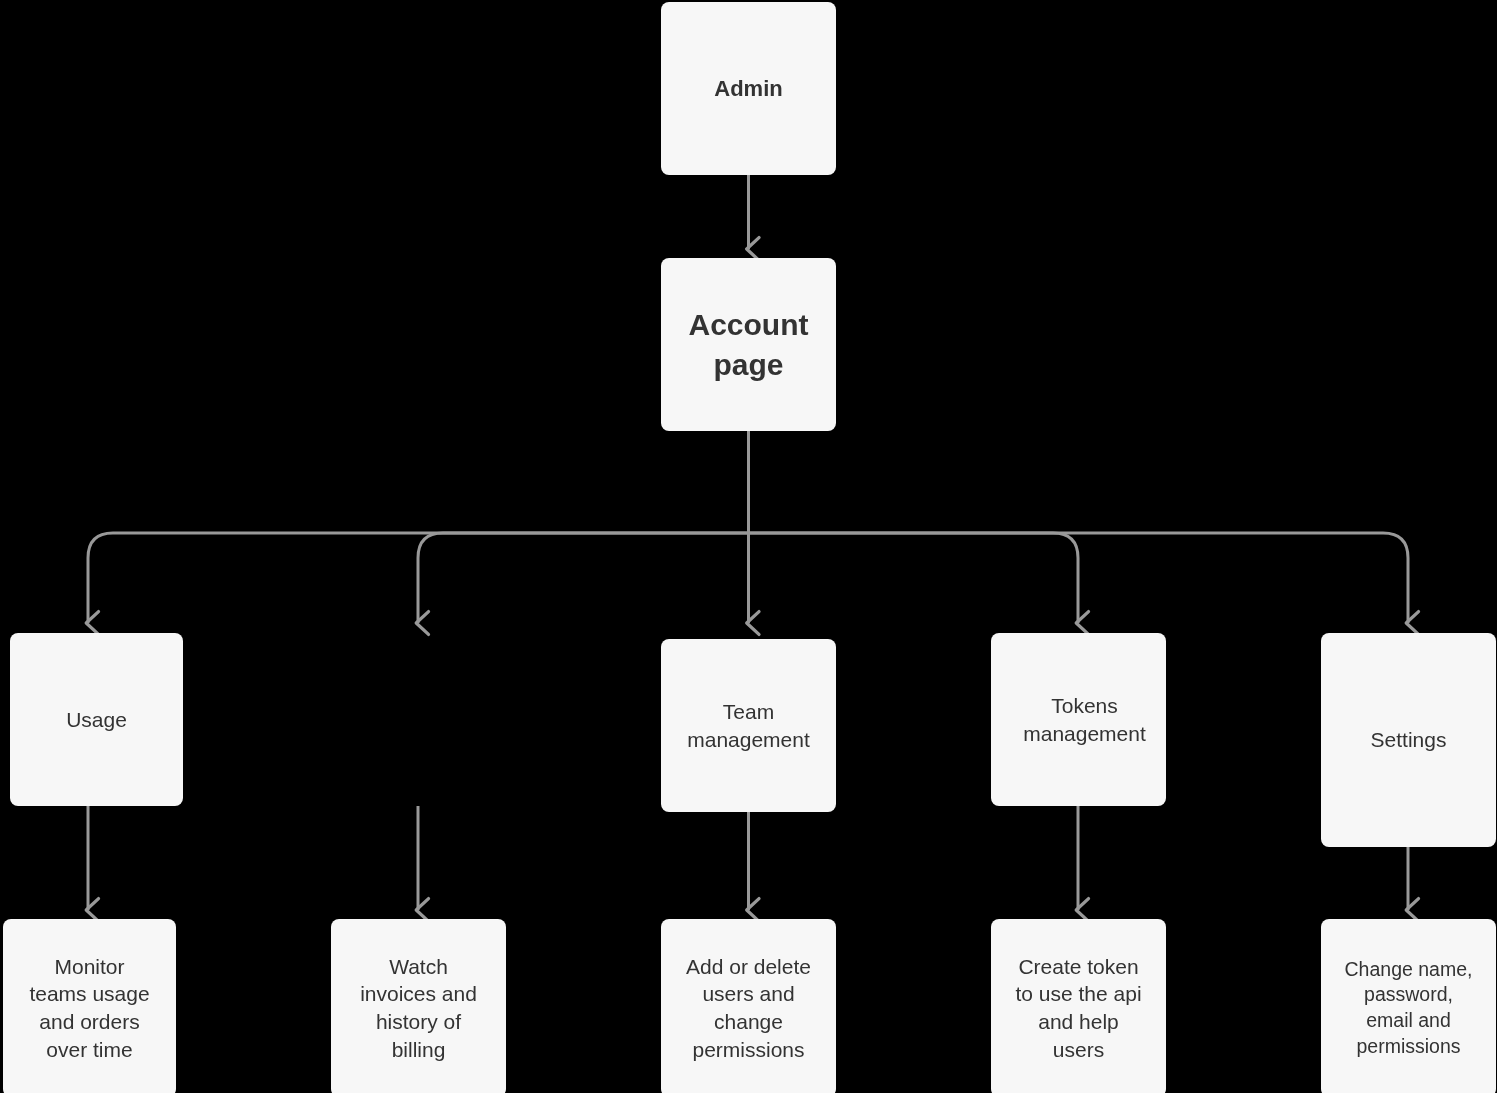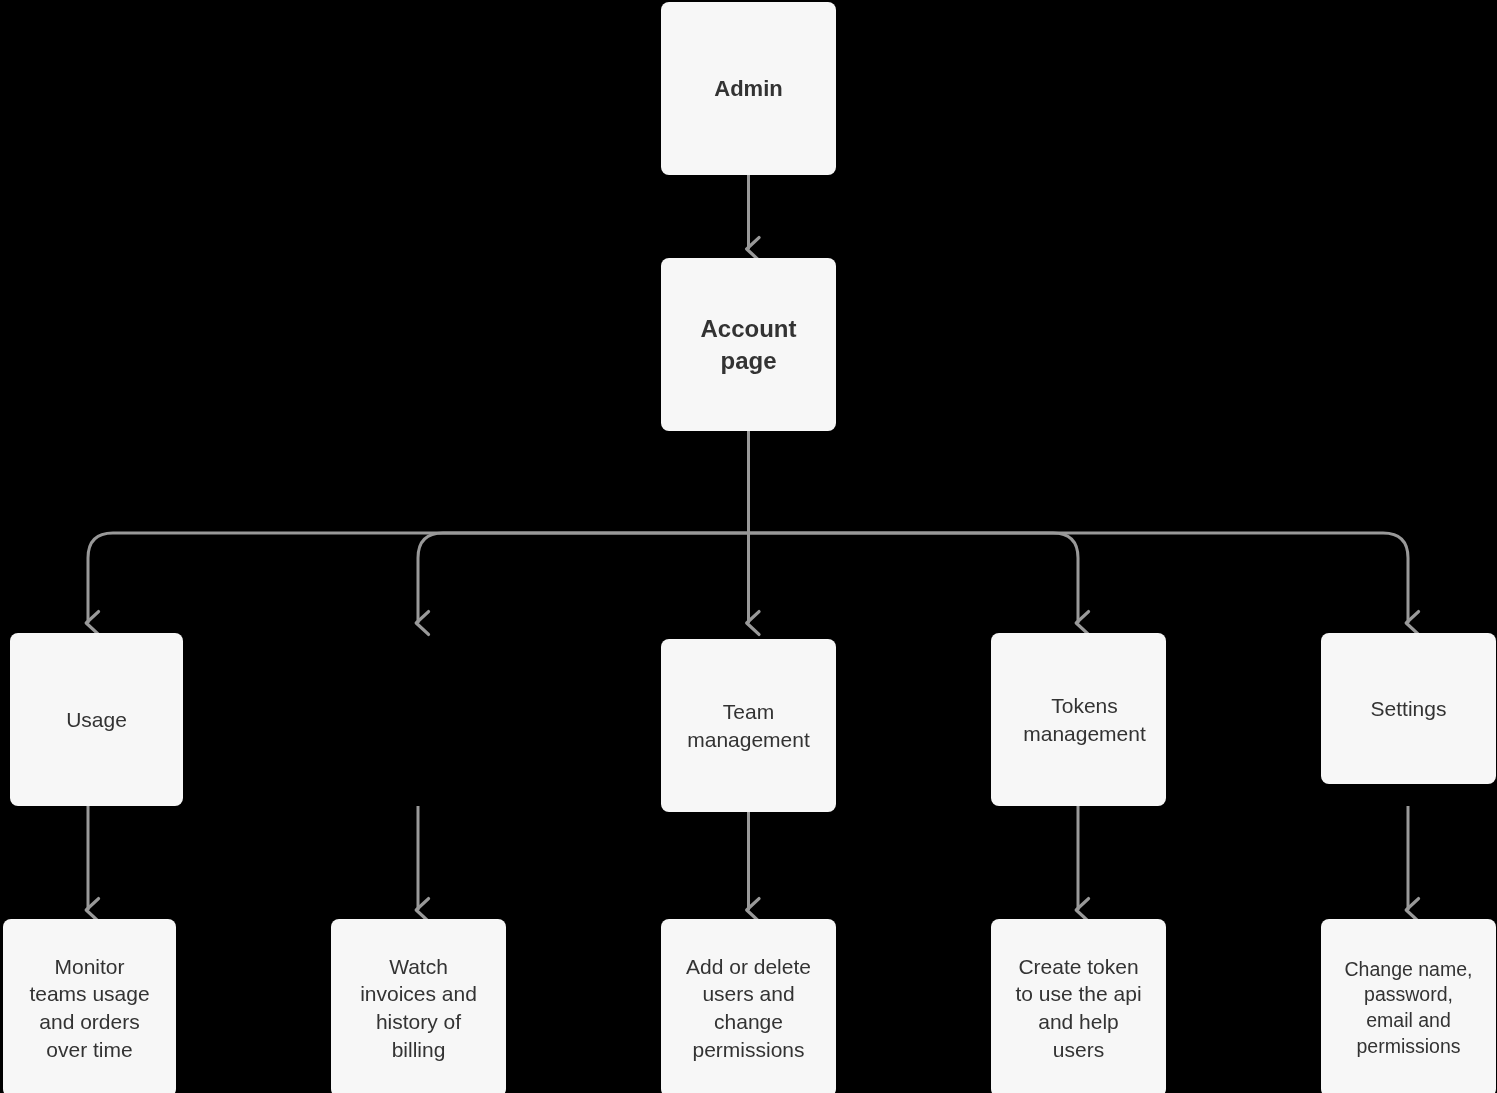--- a/index.html
+++ b/index.html
@@ -41,21 +41,21 @@
     z-index: 2;
   }
   .node .label {
     display: block;
     width: 100%;
     white-space: pre-line;
     padding: 0 6px;
     box-sizing: border-box;
   }
   .node.root  { font-size: 22px; font-weight: bold; }
-  .node.hub   { font-size: 24px; font-weight: bold; }
+  .node.hub   { font-size: 30px; font-weight: bold; }
   .node.cat   { font-size: 21px; font-weight: normal; }
   .node.desc  { font-size: 21px; font-weight: normal; }
   .node.desc-small { font-size: 19.5px; font-weight: normal; }
 </style>
 </head>
 <body>
 
 <div id="canvas">
 
   <svg id="edges" viewBox="0 0 1497 1093" xmlns="http://www.w3.org/2000/svg">
@@ -97,21 +97,21 @@
     <span class="label">Usage</span>
   </div>
   <div class="node cat" style="left:661px; top:633px; width:175px; height:173px;margin-top:6px;">
     <span class="label">Team
 management</span>
   </div>
   <div class="node cat" style="left:991px; top:633px; width:175px; height:173px;padding-left:12px;">
     <span class="label">Tokens
 management</span>
   </div>
-  <div class="node cat" style="left:1321px; top:633px; width:175px; height:151px;">
+  <div class="node cat" style="left:1321px; top:633px; width:175px; height:214px;">
     <span class="label">Settings</span>
   </div>
 
   <div class="node desc" style="left:3px; top:919px; width:173px; height:178px;">
     <span class="label">Monitor
 teams usage
 and orders
 over time</span>
   </div>
   <div class="node desc" style="left:331px; top:919px; width:175px; height:178px;">

